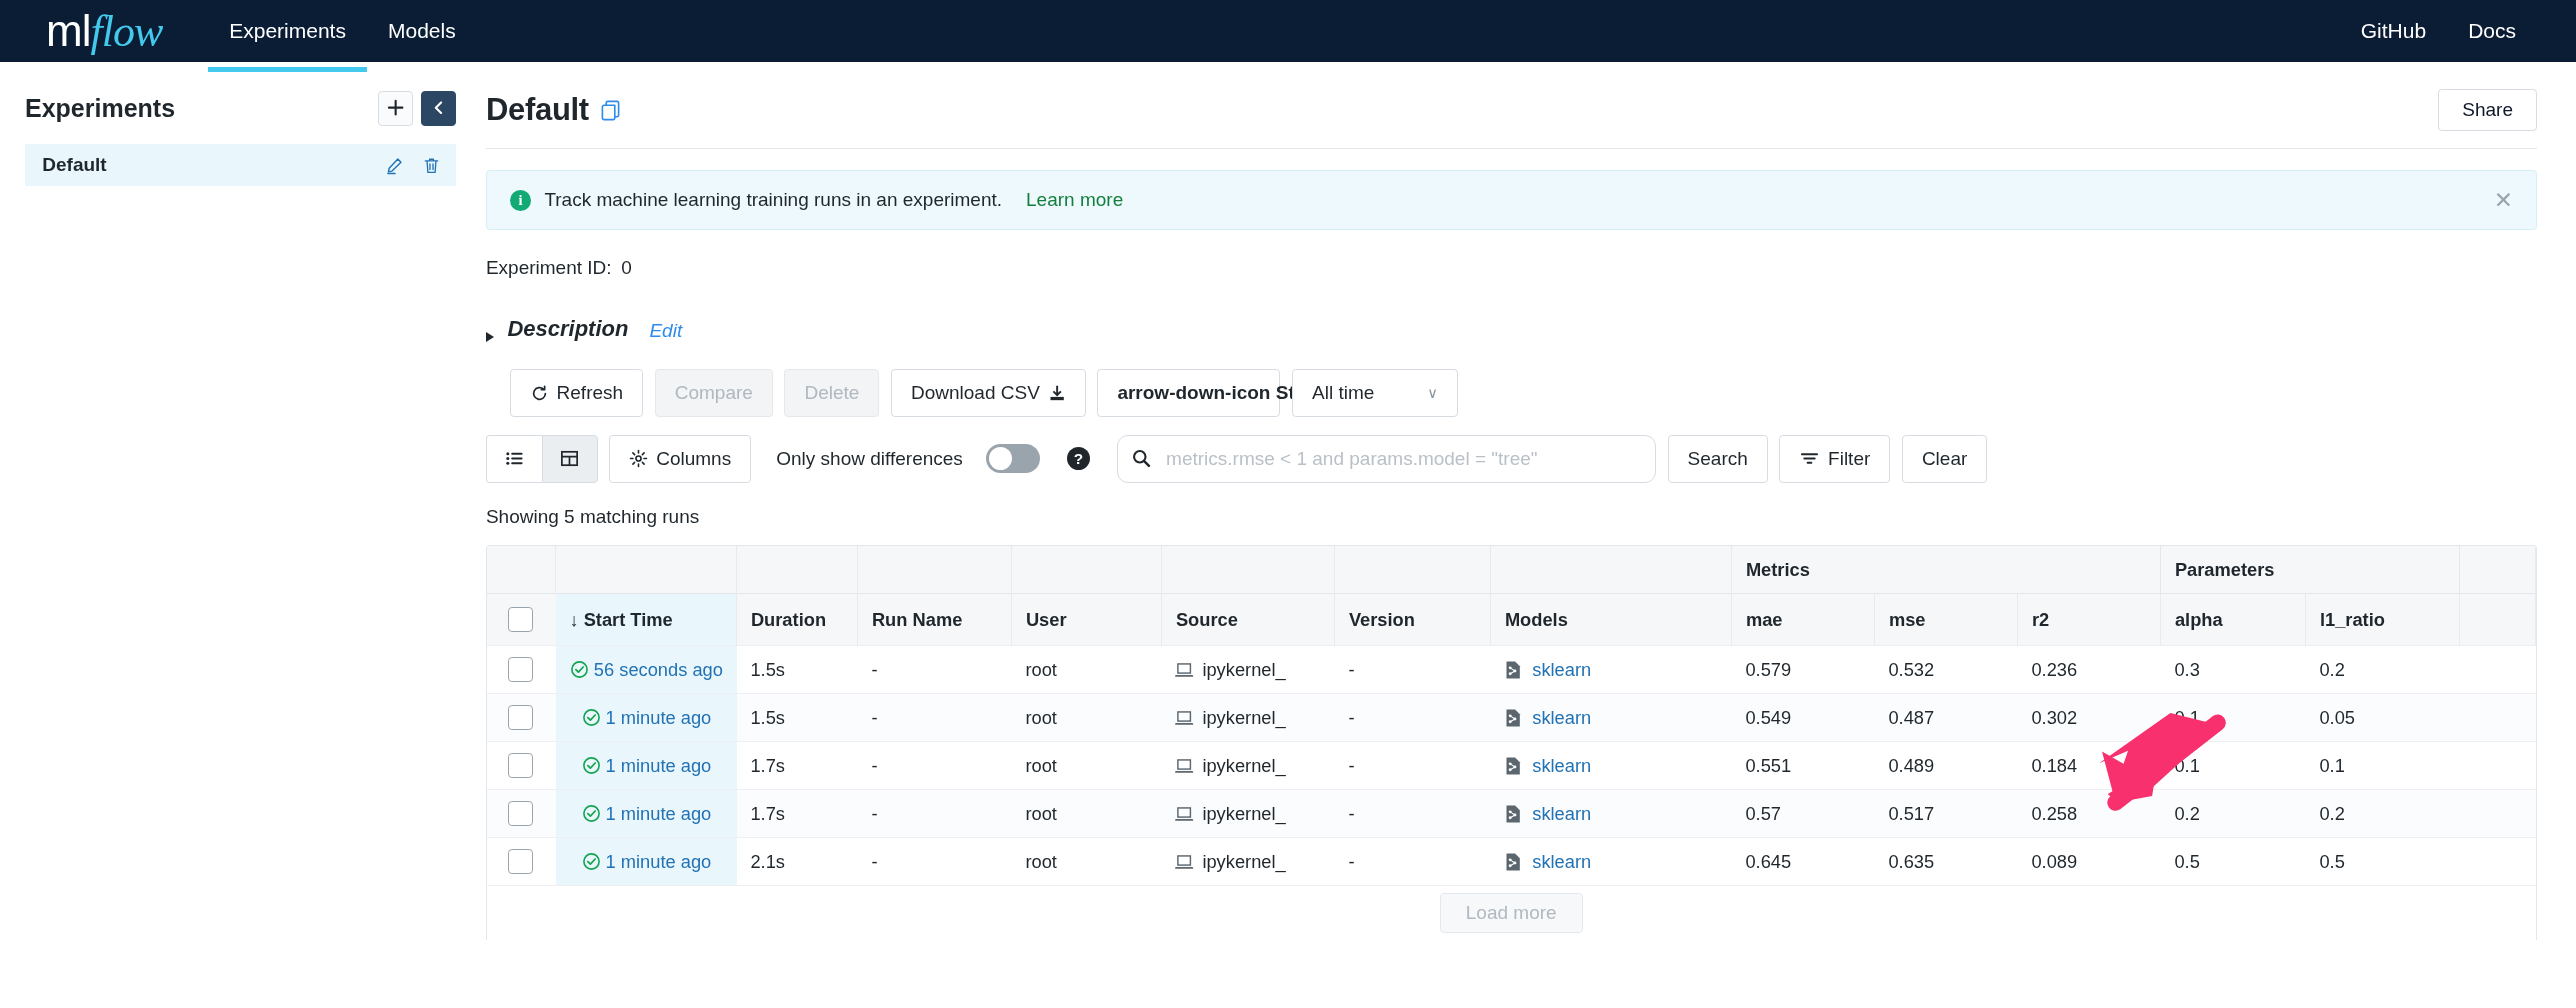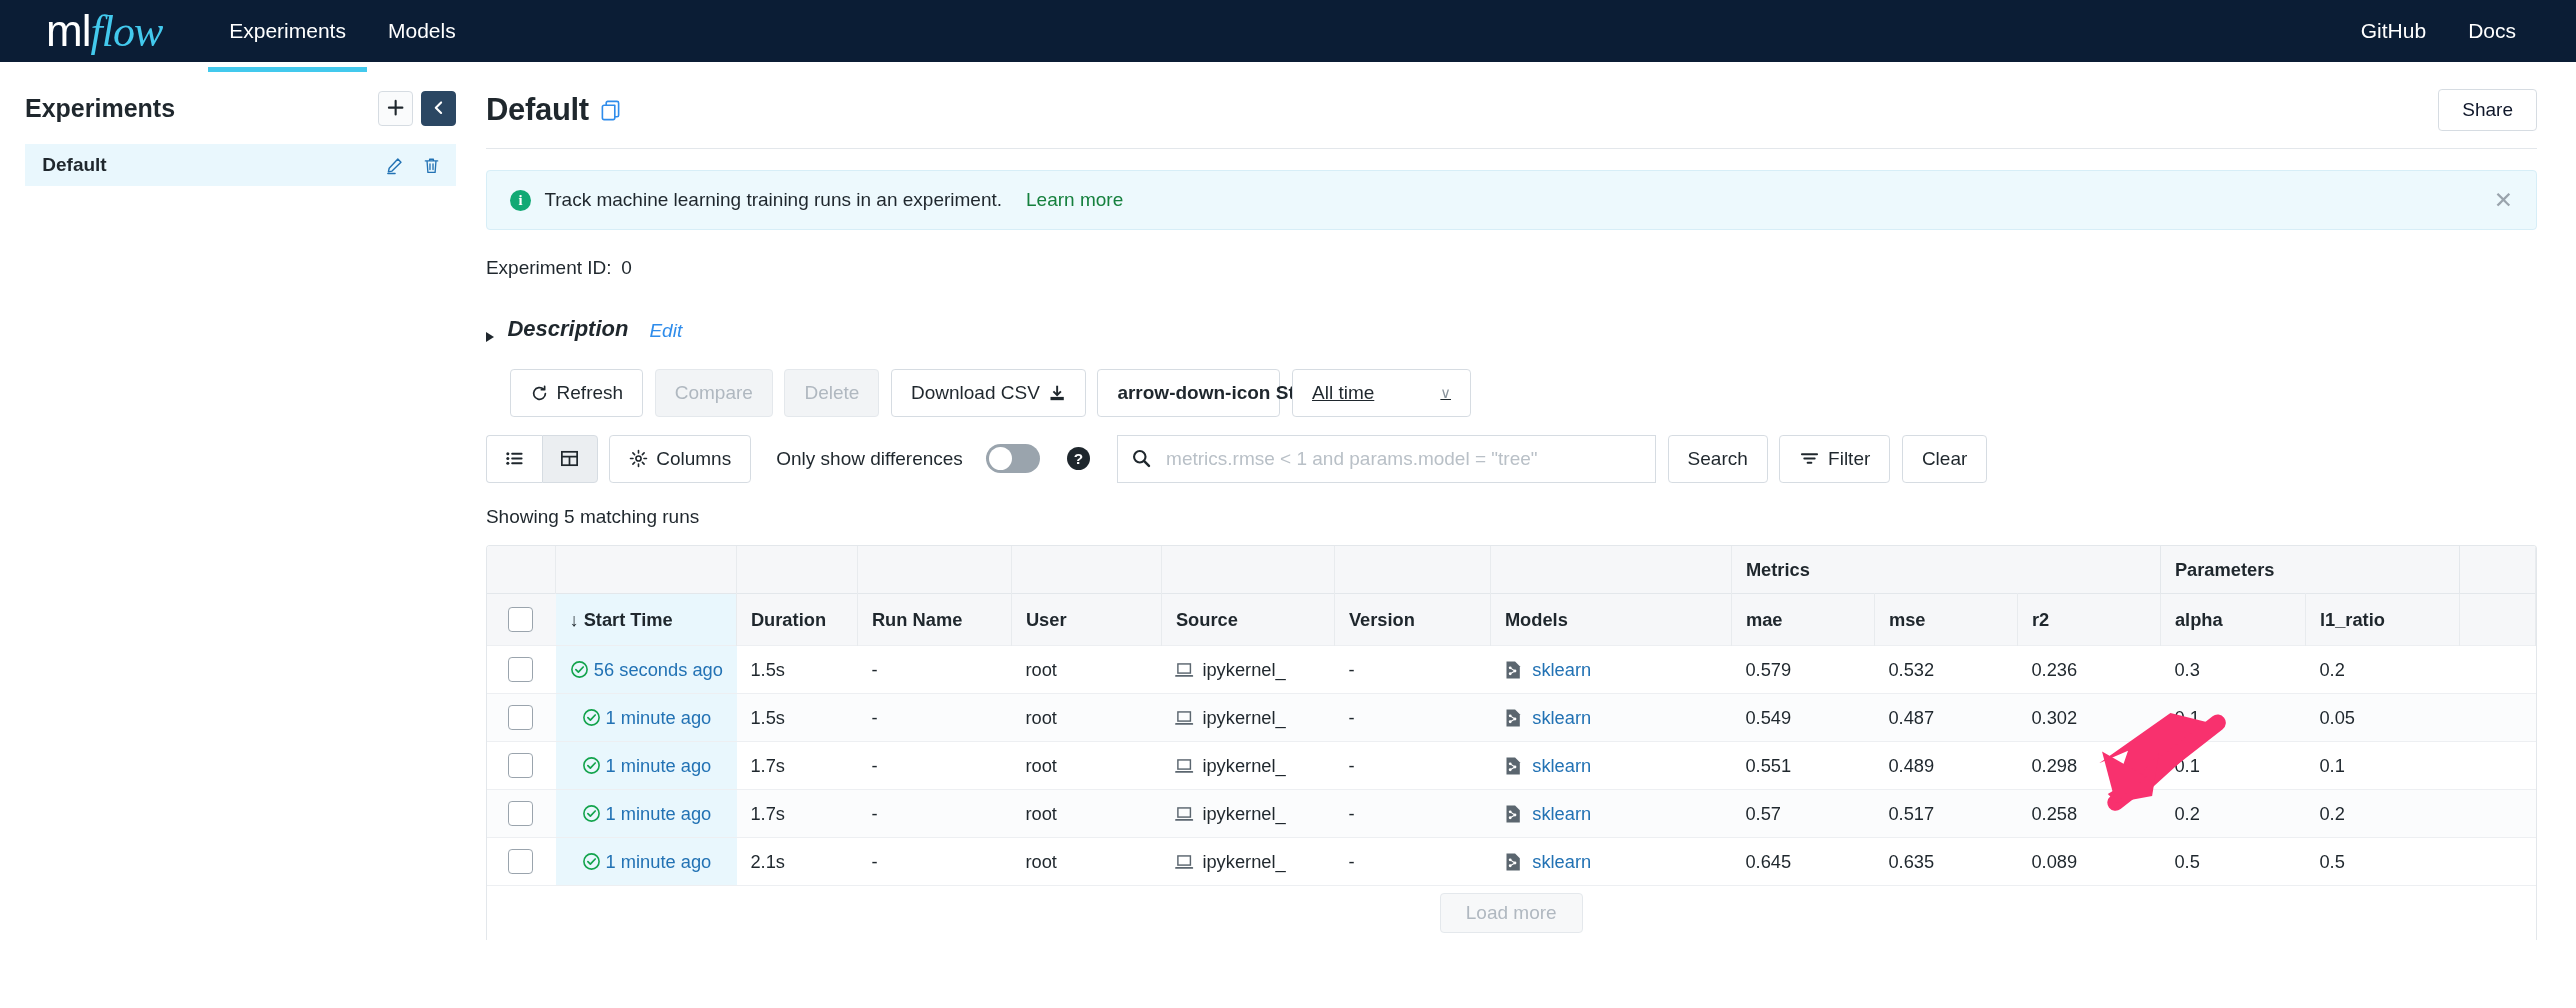--- a/index.html
+++ b/index.html
@@ -229,21 +229,21 @@
     background: #f2f4f6;
     color: #b0b8c0;
     border-color: #e4e8ec;
     cursor: default;
   }
   .btn.select {
     justify-content: space-between;
     font-weight: 600;
   }
   .btn.select .chev { color: #8a949d; font-size: 14.5px; margin-left: 25px; font-weight: 400; }
-  .btn.alltime { width: 179px; font-weight: 400; text-decoration: underline; }
+  .btn.alltime { width: 166px; font-weight: 400; }
   .btn.starttime { width: 183px; }
 
   
   #view-toggle { display: inline-flex; }
   #view-toggle .vt {
     width: 56px; height: 48px;
     border: 1px solid #d6dce2;
     background: #ffffff;
     display: flex; align-items: center; justify-content: center;
     cursor: pointer;
@@ -276,21 +276,21 @@
     color: #ffffff;
     font-size: 15.4px; font-weight: 700;
     display: flex; align-items: center; justify-content: center;
     margin-left: 15.4px;
     cursor: pointer;
   }
   #search-wrap {
     flex: 0 0 539px;
     height: 48px;
     border: 1px solid #d6dce2;
-    border-radius: 0;
+    border-radius: 11px;
     display: flex;
     align-items: center;
     padding: 0 13.5px;
     margin-left: 15.4px;
     background: #ffffff;
   }
   #search-input {
     border: none; outline: none;
     flex: 1 1 auto;
     font-size: 19px;
@@ -736,21 +736,21 @@
                       <circle cx="6.4" cy="8.2" r="1.5" fill="#ffffff"></circle>
                       <circle cx="11.4" cy="11.6" r="1.5" fill="#ffffff"></circle>
                       <circle cx="6.4" cy="14.4" r="1.5" fill="#ffffff"></circle>
                       <path d="M6.4 8.2l5 3.4M11.4 11.6l-5 2.8" stroke="#ffffff" stroke-width="1.1"></path>
                     </svg>
                     <span class="link">sklearn</span>
                   </span>
                 </td>
                 <td>0.551</td>
                 <td>0.489</td>
-                <td>0.298</td>
+                <td>0.184</td>
                 <td>0.1</td>
                 <td>0.1</td>
                 <td></td>
               </tr>
               <tr class="alt">
                 <td class="cb-col"><span class="cbox"></span></td>
                 <td class="sorted-col">
                   <span class="start-cell">
                     <svg width="19" height="19" viewBox="0 0 20 20">
                       <circle cx="10" cy="10" r="8" fill="none" stroke="#14a44d" stroke-width="1.7"></circle>

